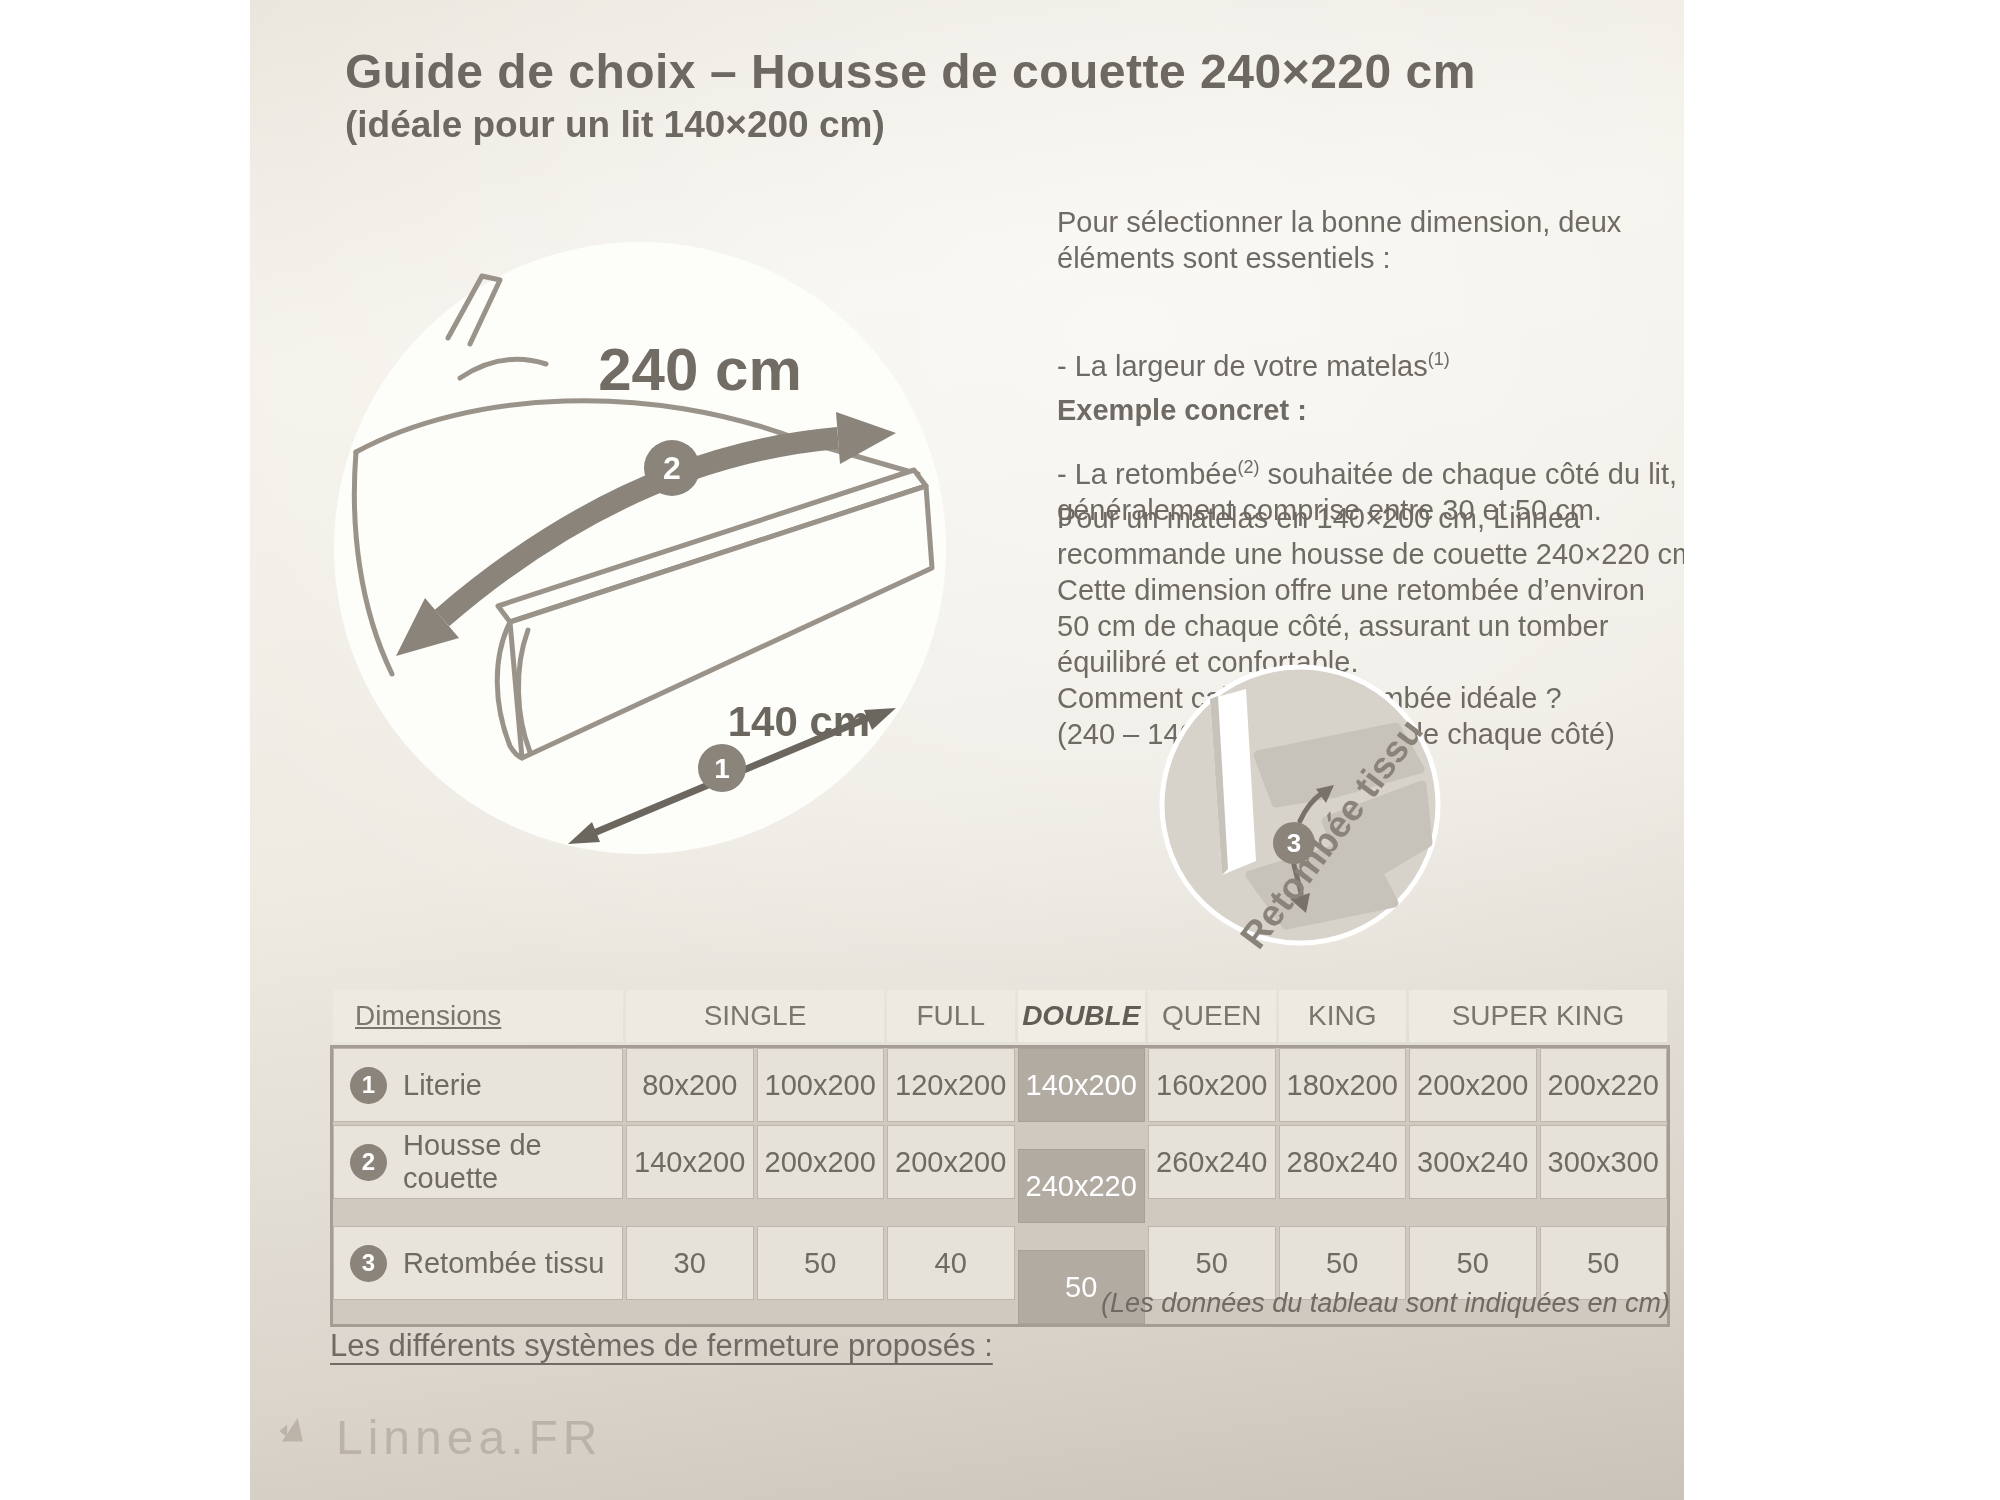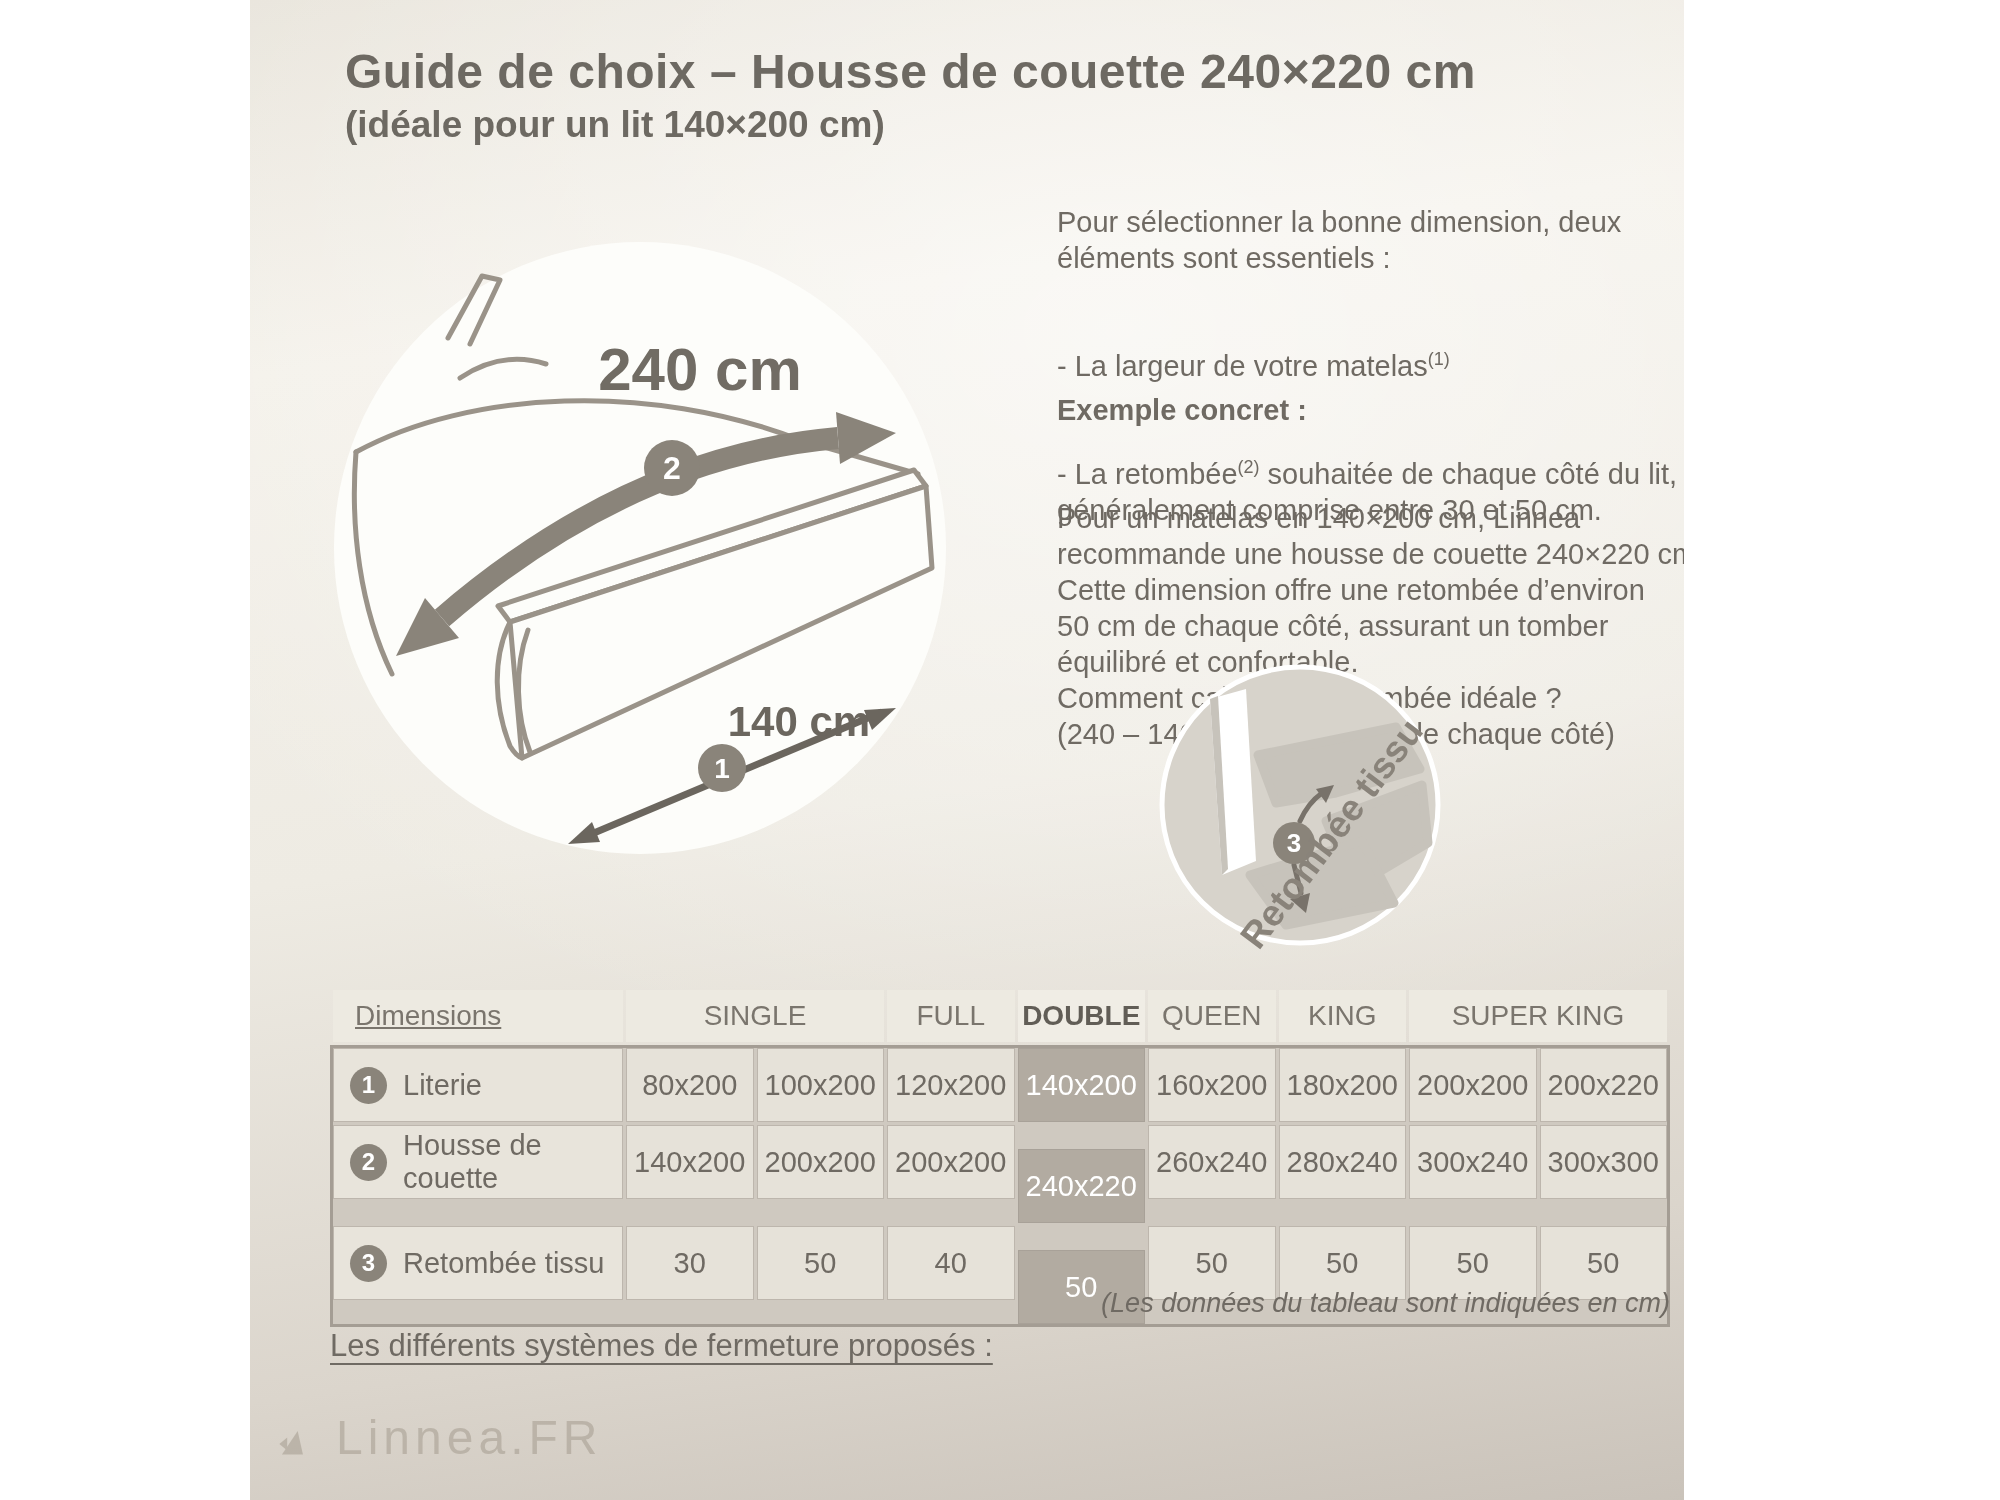--- a/index.html
+++ b/index.html
@@ -22,39 +22,39 @@
   .circle-wrap{position:absolute;left:80px;top:238px;width:620px;height:620px;}
   .drop-wrap{position:absolute;left:908px;top:663px;width:284px;height:284px;}
   .drop-label{position:absolute;left:1082px;top:834px;transform:translate(-50%,-50%) rotate(-53deg);
     font-size:37px;font-weight:700;color:#89837a;white-space:nowrap;}
 
   .table-wrap{position:absolute;left:80px;top:990px;width:1340px;}
   .tbl-header{display:grid;grid-template-columns:290px repeat(8,1fr);gap:3px;padding:0 3px;box-sizing:border-box;}
   .hcell{background:#edeae1;height:52px;display:flex;align-items:center;justify-content:center;
     color:#7a756d;font-size:28px;}
   .hcell-label{justify-content:flex-start;padding-left:22px;text-decoration:underline;}
-  .hcell.hl{font-weight:700;color:#615d56;background:#f0ede5;}
+  .hcell.hl{font-weight:700;color:#615d56;background:#f0ede5;font-style:italic;}
   .span2{grid-column:span 2;}
   .tbl-body{display:grid;grid-template-columns:290px repeat(8,1fr);gap:3px;margin-top:3px;
     border:3px solid #a49d94;background:#cfc9c0;box-sizing:border-box;}
   .cell{height:74px;display:flex;align-items:center;justify-content:center;
     font-size:29px;color:#6f6a63;background:#e6e2d9;border:1px solid #bdb6ad;box-sizing:border-box;}
   .label-cell{justify-content:flex-start;padding-left:16px;gap:16px;background:#e8e4db;}
   .cell.hl{background:#b2aba1;color:#ffffff;border-color:#a8a198;}
   .cell.bold{font-weight:400;margin-top:24px;}
   .badge{width:37px;height:37px;border-radius:50%;background:#8a847a;color:#fff;
     display:flex;align-items:center;justify-content:center;font-size:24px;font-weight:700;flex-shrink:0;}
 
   .footnote{position:absolute;left:80px;top:1288px;width:1340px;text-align:right;
     font-size:27px;font-style:italic;color:#6f6a63;}
   .closures-heading{position:absolute;left:80px;top:1328px;font-size:31px;color:#6f6a63;
     text-decoration:underline;text-underline-offset:7px;text-decoration-thickness:2px;}
   .closures-items{position:absolute;left:80px;top:1374px;font-size:31px;color:#6f6a63;}
 
-  .watermark{position:absolute;left:28px;top:1410px;display:flex;align-items:flex-end;gap:16px;opacity:0.5;}
+  .watermark{position:absolute;left:28px;top:1410px;display:flex;align-items:flex-start;gap:16px;opacity:0.5;}
   .watermark-text{font-size:48px;letter-spacing:5px;color:#a0978a;}
 </style>
 </head>
 <body>
 
 <div class="canvas">
   <div class="content">
 
     <div class="page-title">Guide de choix – Housse de couette 240×220 cm</div>
     <div class="page-subtitle">(idéale pour un lit 140×200 cm)</div>

